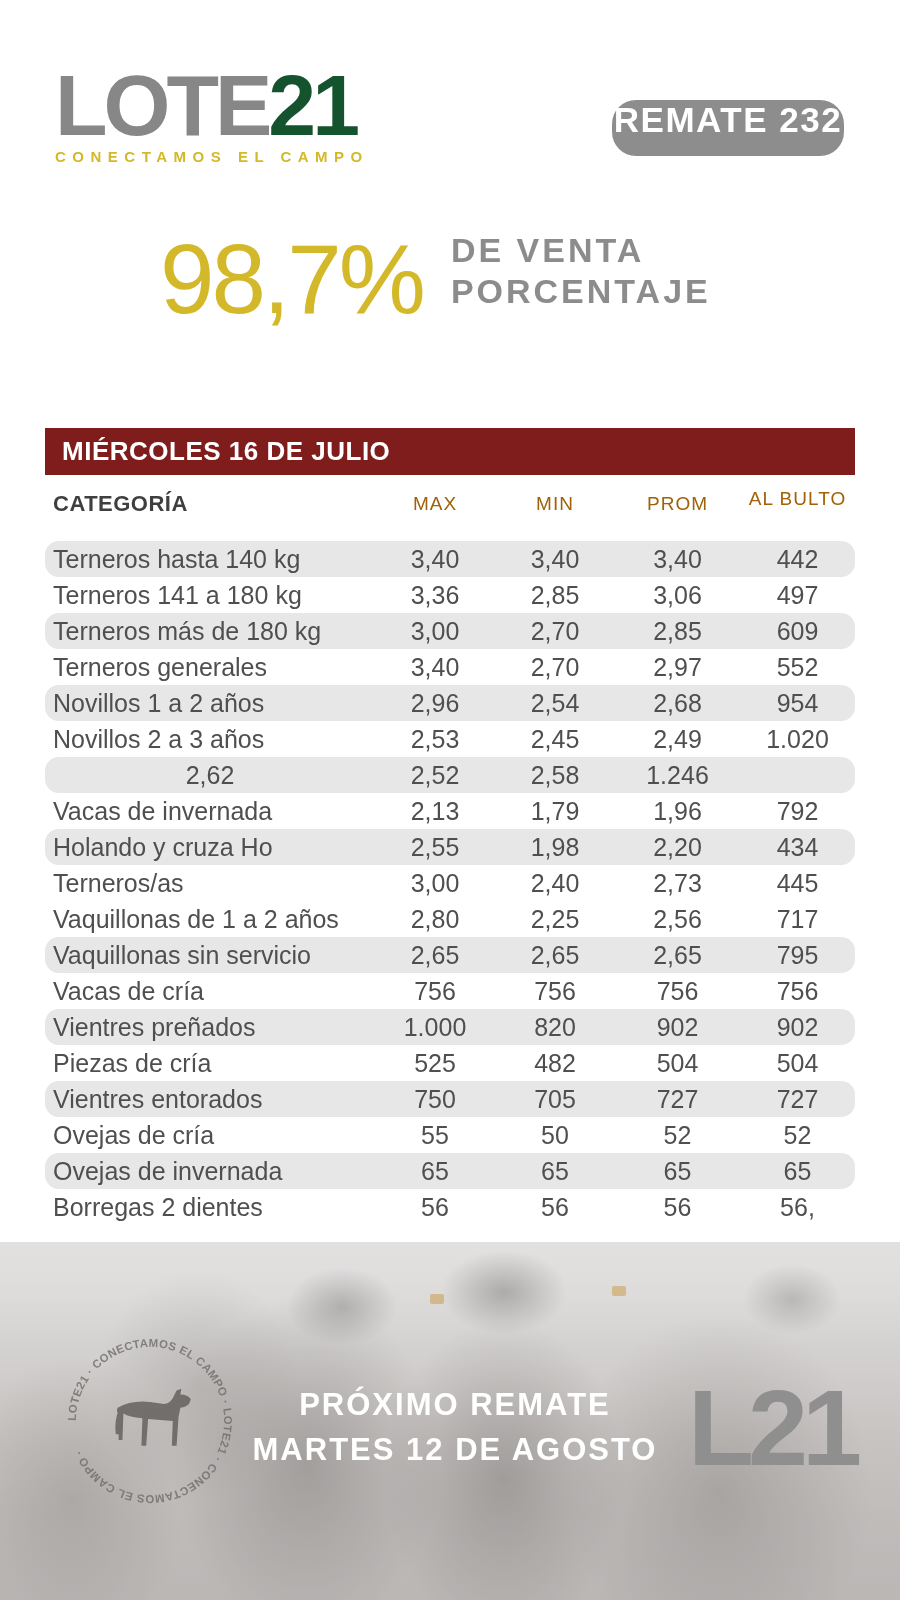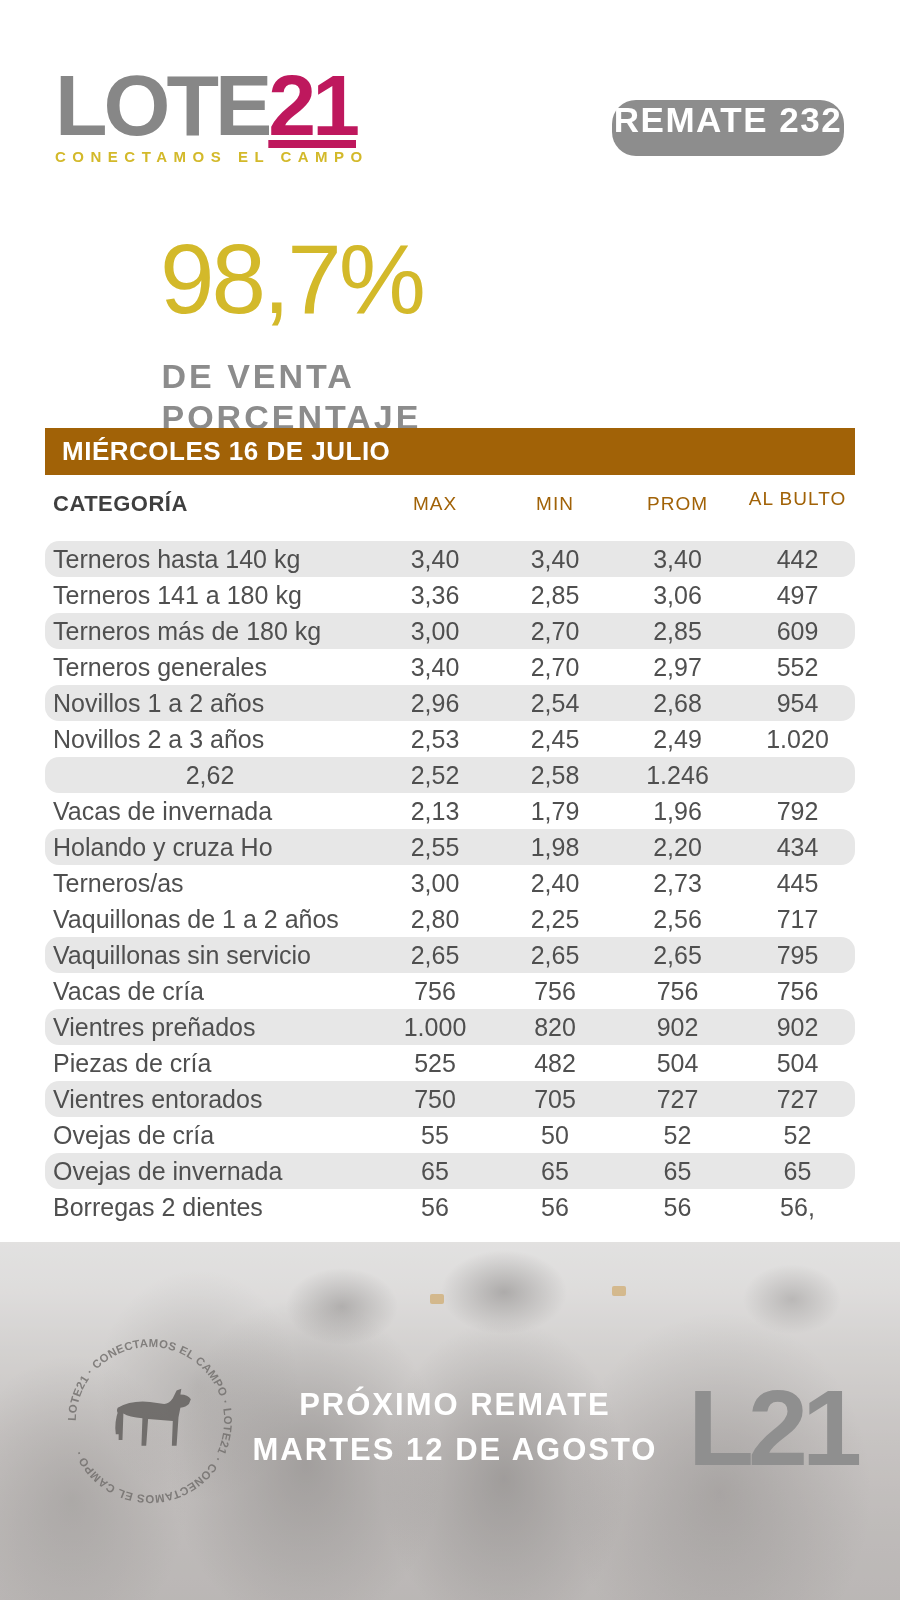--- a/index.html
+++ b/index.html
@@ -7,39 +7,39 @@
   body { font-family:"Liberation Sans", sans-serif; }
   .page {
     position:relative; width:900px; height:1600px; margin:0 auto;
     background:#ffffff; overflow:hidden;
   }
 
   
   .logo-block { position:absolute; left:55px; top:62px; }
   .logo-text { font-size:86px; font-weight:800; letter-spacing:-4px; line-height:1; }
   .logo-gray { color:#878787; }
-  .logo-gold { color:#be185d;text-decoration:underline; }
+  .logo-gold { color:#14532d; }
   .tagline { margin-top:0; font-size:15px; font-weight:600; letter-spacing:6.5px; color:#d3b92a; }
 
   .remate-badge {
     position:absolute; left:612px; top:100px; width:232px; height:56px;
     background:#8d8d8d; border-radius:24px;
     display:flex; align-items:flex-start; justify-content:center;
     color:#ffffff; font-size:35px; font-weight:700; letter-spacing:1.5px;
   }
 
   
-  .hero { position:absolute; left:160px; top:230px; display:flex; align-items:center; gap:28px;flex-direction:column; }
+  .hero { position:absolute; left:160px; top:230px; display:flex; align-items:flex-start; gap:28px; }
   .hero-pct { font-size:98px; font-weight:300; letter-spacing:-3px; line-height:1; color:#d3b92a; }
   .hero-label { font-size:34px; font-weight:700; letter-spacing:3px; line-height:41px; color:#8c8c8c; }
 
   
   .date-bar {
     position:absolute; left:45px; top:428px; width:810px; height:47px;
-    background:#a16207; display:flex; align-items:center; padding-left:17px;
+    background:#7f1d1d; display:flex; align-items:center; padding-left:17px;
     color:#ffffff; font-size:26px; font-weight:700; letter-spacing:0.5px;
   }
 
   
   .grid-cols { display:grid; grid-template-columns:330px 120px 120px 125px 115px; align-items:center; }
   .col-header { position:absolute; left:45px; top:486px; width:810px; height:36px; }
   .col-header .cat { padding-left:8px; font-size:22px; font-weight:700; letter-spacing:0.5px; color:#3f3f3f; }
   .col-header .num { text-align:center; font-size:19px; font-weight:400; letter-spacing:1px; color:#a16207; }
   .col-header .raised { position:relative; top:-5px; }
 

